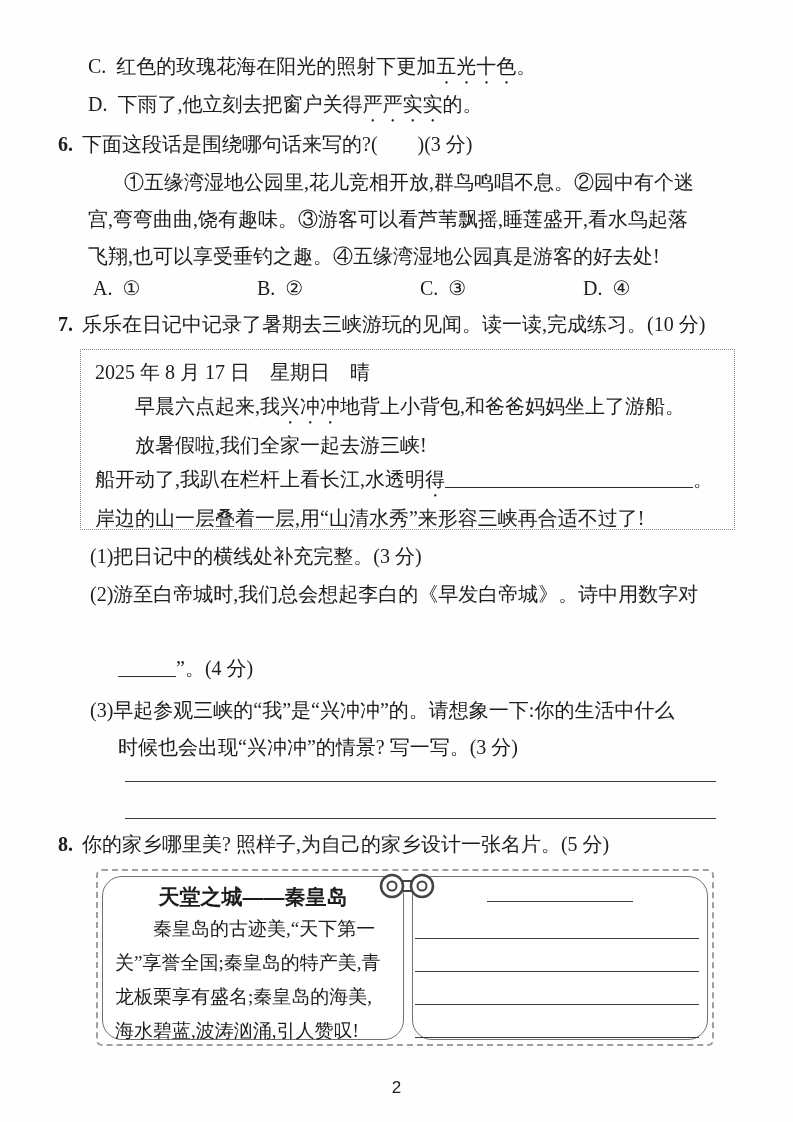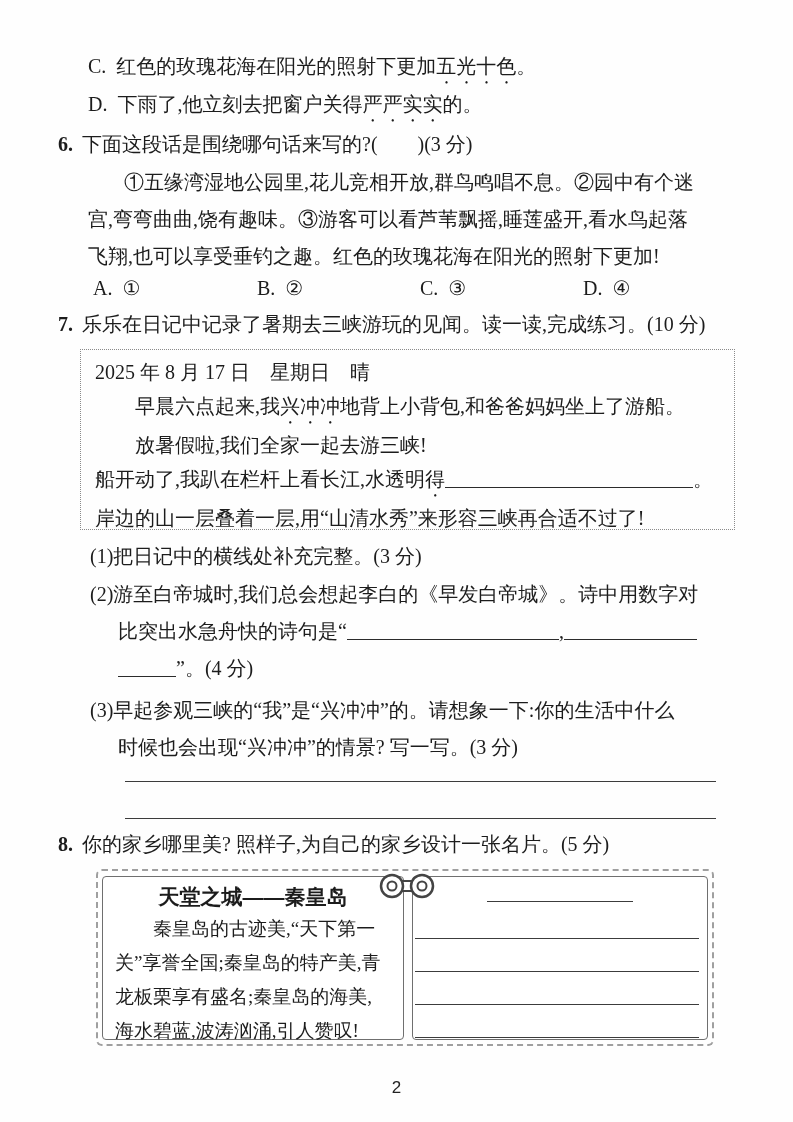--- a/index.html
+++ b/index.html
@@ -38,21 +38,21 @@
   .indent{text-indent:2em;}
   
   .rule{position:absolute;left:125px;width:591px;border-top:1.6px solid #3c3c3c;}
   
   .card-outer{
     position:absolute;left:96px;top:869px;width:618px;height:177px;
     border:2px dashed #9f9f9f;border-radius:6px;box-sizing:border-box;
   }
   .card{
     position:absolute;top:876px;height:164px;
-    border:1.6px solid #6f6f6f;border-radius:4px;background:#fff;
+    border:1.6px solid #6f6f6f;border-radius:20px;background:#fff;
     box-sizing:border-box;
   }
   .card-left{left:102px;width:302px;}
   .card-right{left:412px;width:296px;}
   .card-title{
     text-align:center;
     font-family:"Liberation Sans","DejaVu Sans",sans-serif;
     font-weight:bold;font-size:21px;margin-top:6px;white-space:nowrap;
   }
   .card-body{font-size:19px;line-height:34px;padding:1px 8px 0 12px;}
@@ -77,21 +77,21 @@
   </div>
   <div class="tl" style="top:90px;left:88px">
     <span class="opt-label">D.</span><span><span>下雨了,他立刻去把窗户关得</span><span class="em">严严实实</span><span>的。</span></span>
   </div>
 
   <div class="tl" style="top:130px;left:58px">
     <span class="qnum">6.</span><span>下面这段话是围绕哪句话来写的?(　　)(3 分)</span>
   </div>
   <div class="tl" style="top:168px;left:124px"><span><span>①五缘湾湿地公园里,花儿竞相开放,群鸟鸣唱不息。②园中有个迷</span></span></div>
   <div class="tl" style="top:205px;left:88px"><span><span>宫,弯弯曲曲,饶有趣味。③游客可以看芦苇飘摇,睡莲盛开,看水鸟起落</span></span></div>
-  <div class="tl" style="top:242px;left:88px"><span><span>飞翔,也可以享受垂钓之趣。红色的玫瑰花海在阳光的照射下更加!</span></span></div>
+  <div class="tl" style="top:242px;left:88px"><span><span>飞翔,也可以享受垂钓之趣。④五缘湾湿地公园真是游客的好去处!</span></span></div>
 
   <div class="tl" style="top:274px;left:93px">
     <span class="opt-label">A.</span><span>①</span>
   </div>
   <div class="tl" style="top:274px;left:257px">
     <span class="opt-label">B.</span><span>②</span>
   </div>
   <div class="tl" style="top:274px;left:420px">
     <span class="opt-label">C.</span><span>③</span>
   </div>
@@ -107,21 +107,20 @@
     <div class="dl dheading">2025 年 8 月 17 日　星期日　晴</div>
     <div class="dl indent"><span><span>早晨六点起来,我</span><span class="em">兴冲冲</span><span>地背上小背包,和爸爸妈妈坐上了游船。</span></span></div>
     <div class="dl indent"><span><span>放暑假啦,我们全家一起去游三峡!</span></span></div>
     <div class="dl"><span><span>船开动了,我趴在栏杆上看长江,水透明</span><span class="em">得</span><span class="blank" style="width: 248px;"></span><span>。</span></span></div>
     <div class="dl"><span><span>岸边的山一层叠着一层,用“山清水秀”来形容三峡再合适不过了!</span></span></div>
   </div>
 
   <div class="tl" style="top:542px;left:90px"><span><span>(1)把日记中的横线处补充完整。(3 分)</span></span></div>
 
   <div class="tl" style="top:580px;left:90px"><span><span>(2)游至白帝城时,我们总会想起李白的《早发白帝城》。诗中用数字对</span></span></div>
-  <div class="tl" style="top:617px;left:118px"><span><span>比突出水急舟快的诗句是“</span><span class="blank" style="width: 212px;"></span><span>,</span><span class="blank" style="width: 133px;"></span></span></div>
   <div class="tl" style="top:654px;left:118px"><span><span class="blank" style="width: 58px;"></span><span>”。(4 分)</span></span></div>
 
   <div class="tl" style="top:696px;left:90px"><span><span>(3)早起参观三峡的“我”是“兴冲冲”的。请想象一下:你的生活中什么</span></span></div>
   <div class="tl" style="top:733px;left:118px"><span><span>时候也会出现“兴冲冲”的情景? 写一写。(3 分)</span></span></div>
 
   <div class="rule" style="top:781px"></div>
   <div class="rule" style="top:818px"></div>
 
   <div class="tl" style="top:830px;left:58px">
     <span class="qnum">8.</span><span>你的家乡哪里美? 照样子,为自己的家乡设计一张名片。(5 分)</span>

